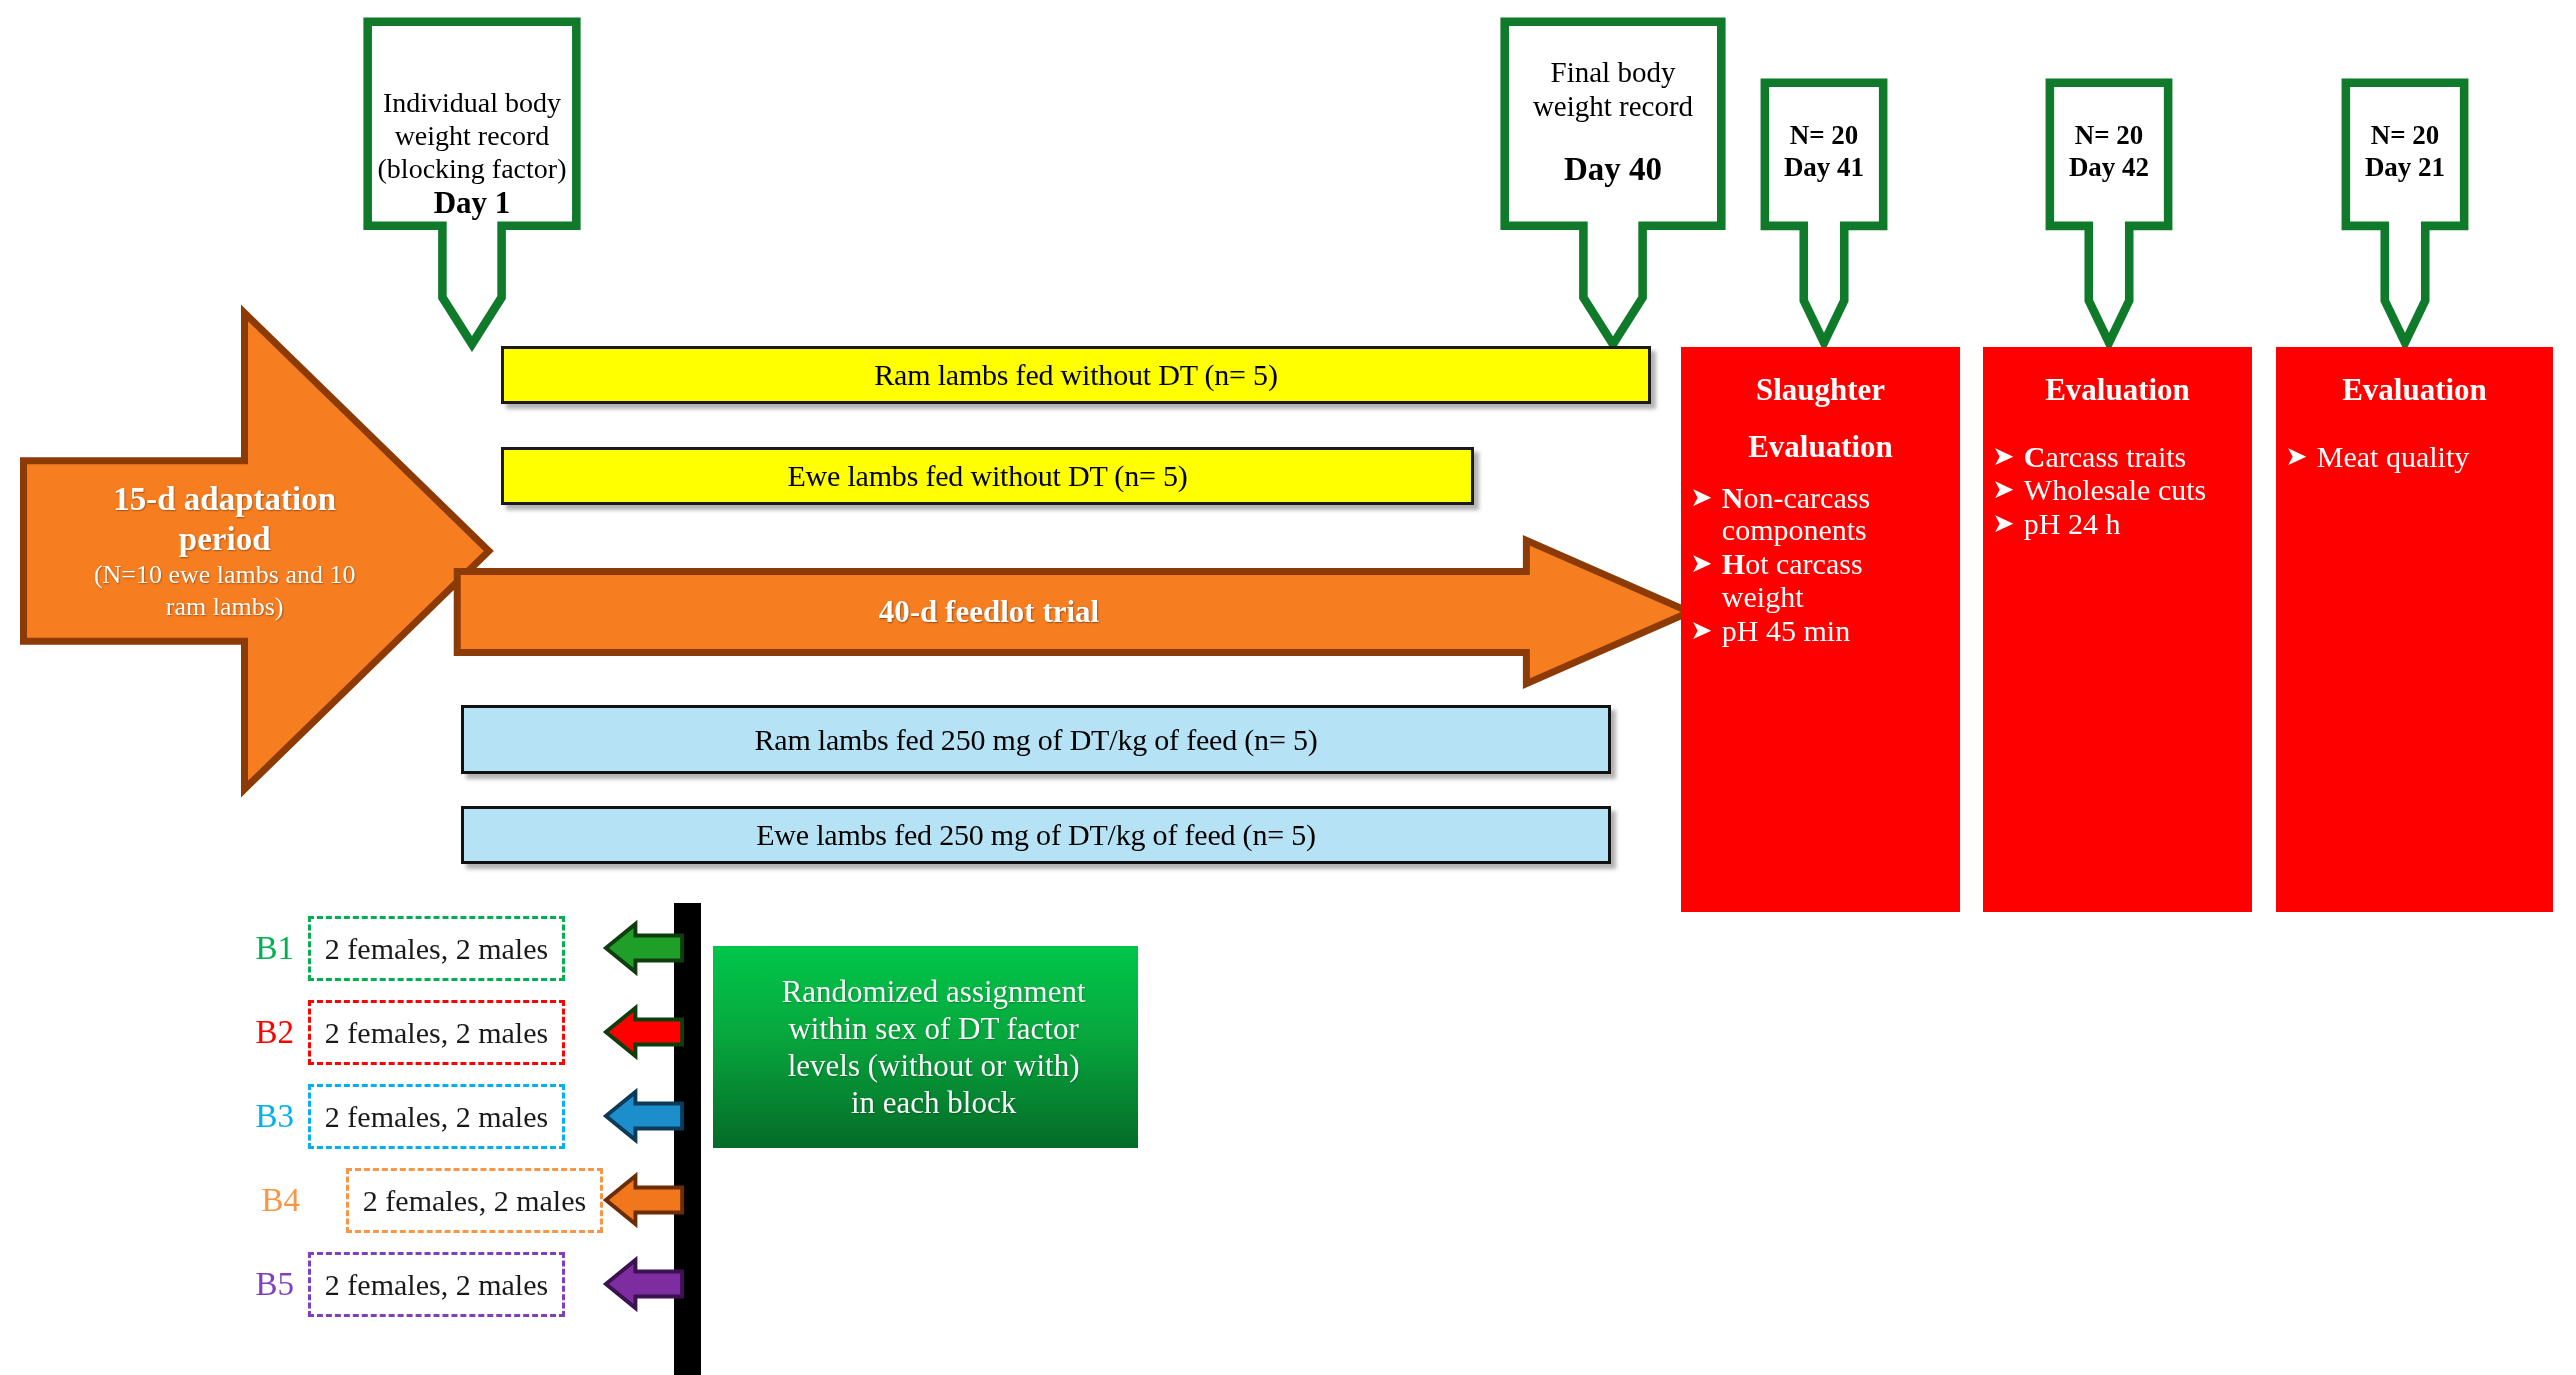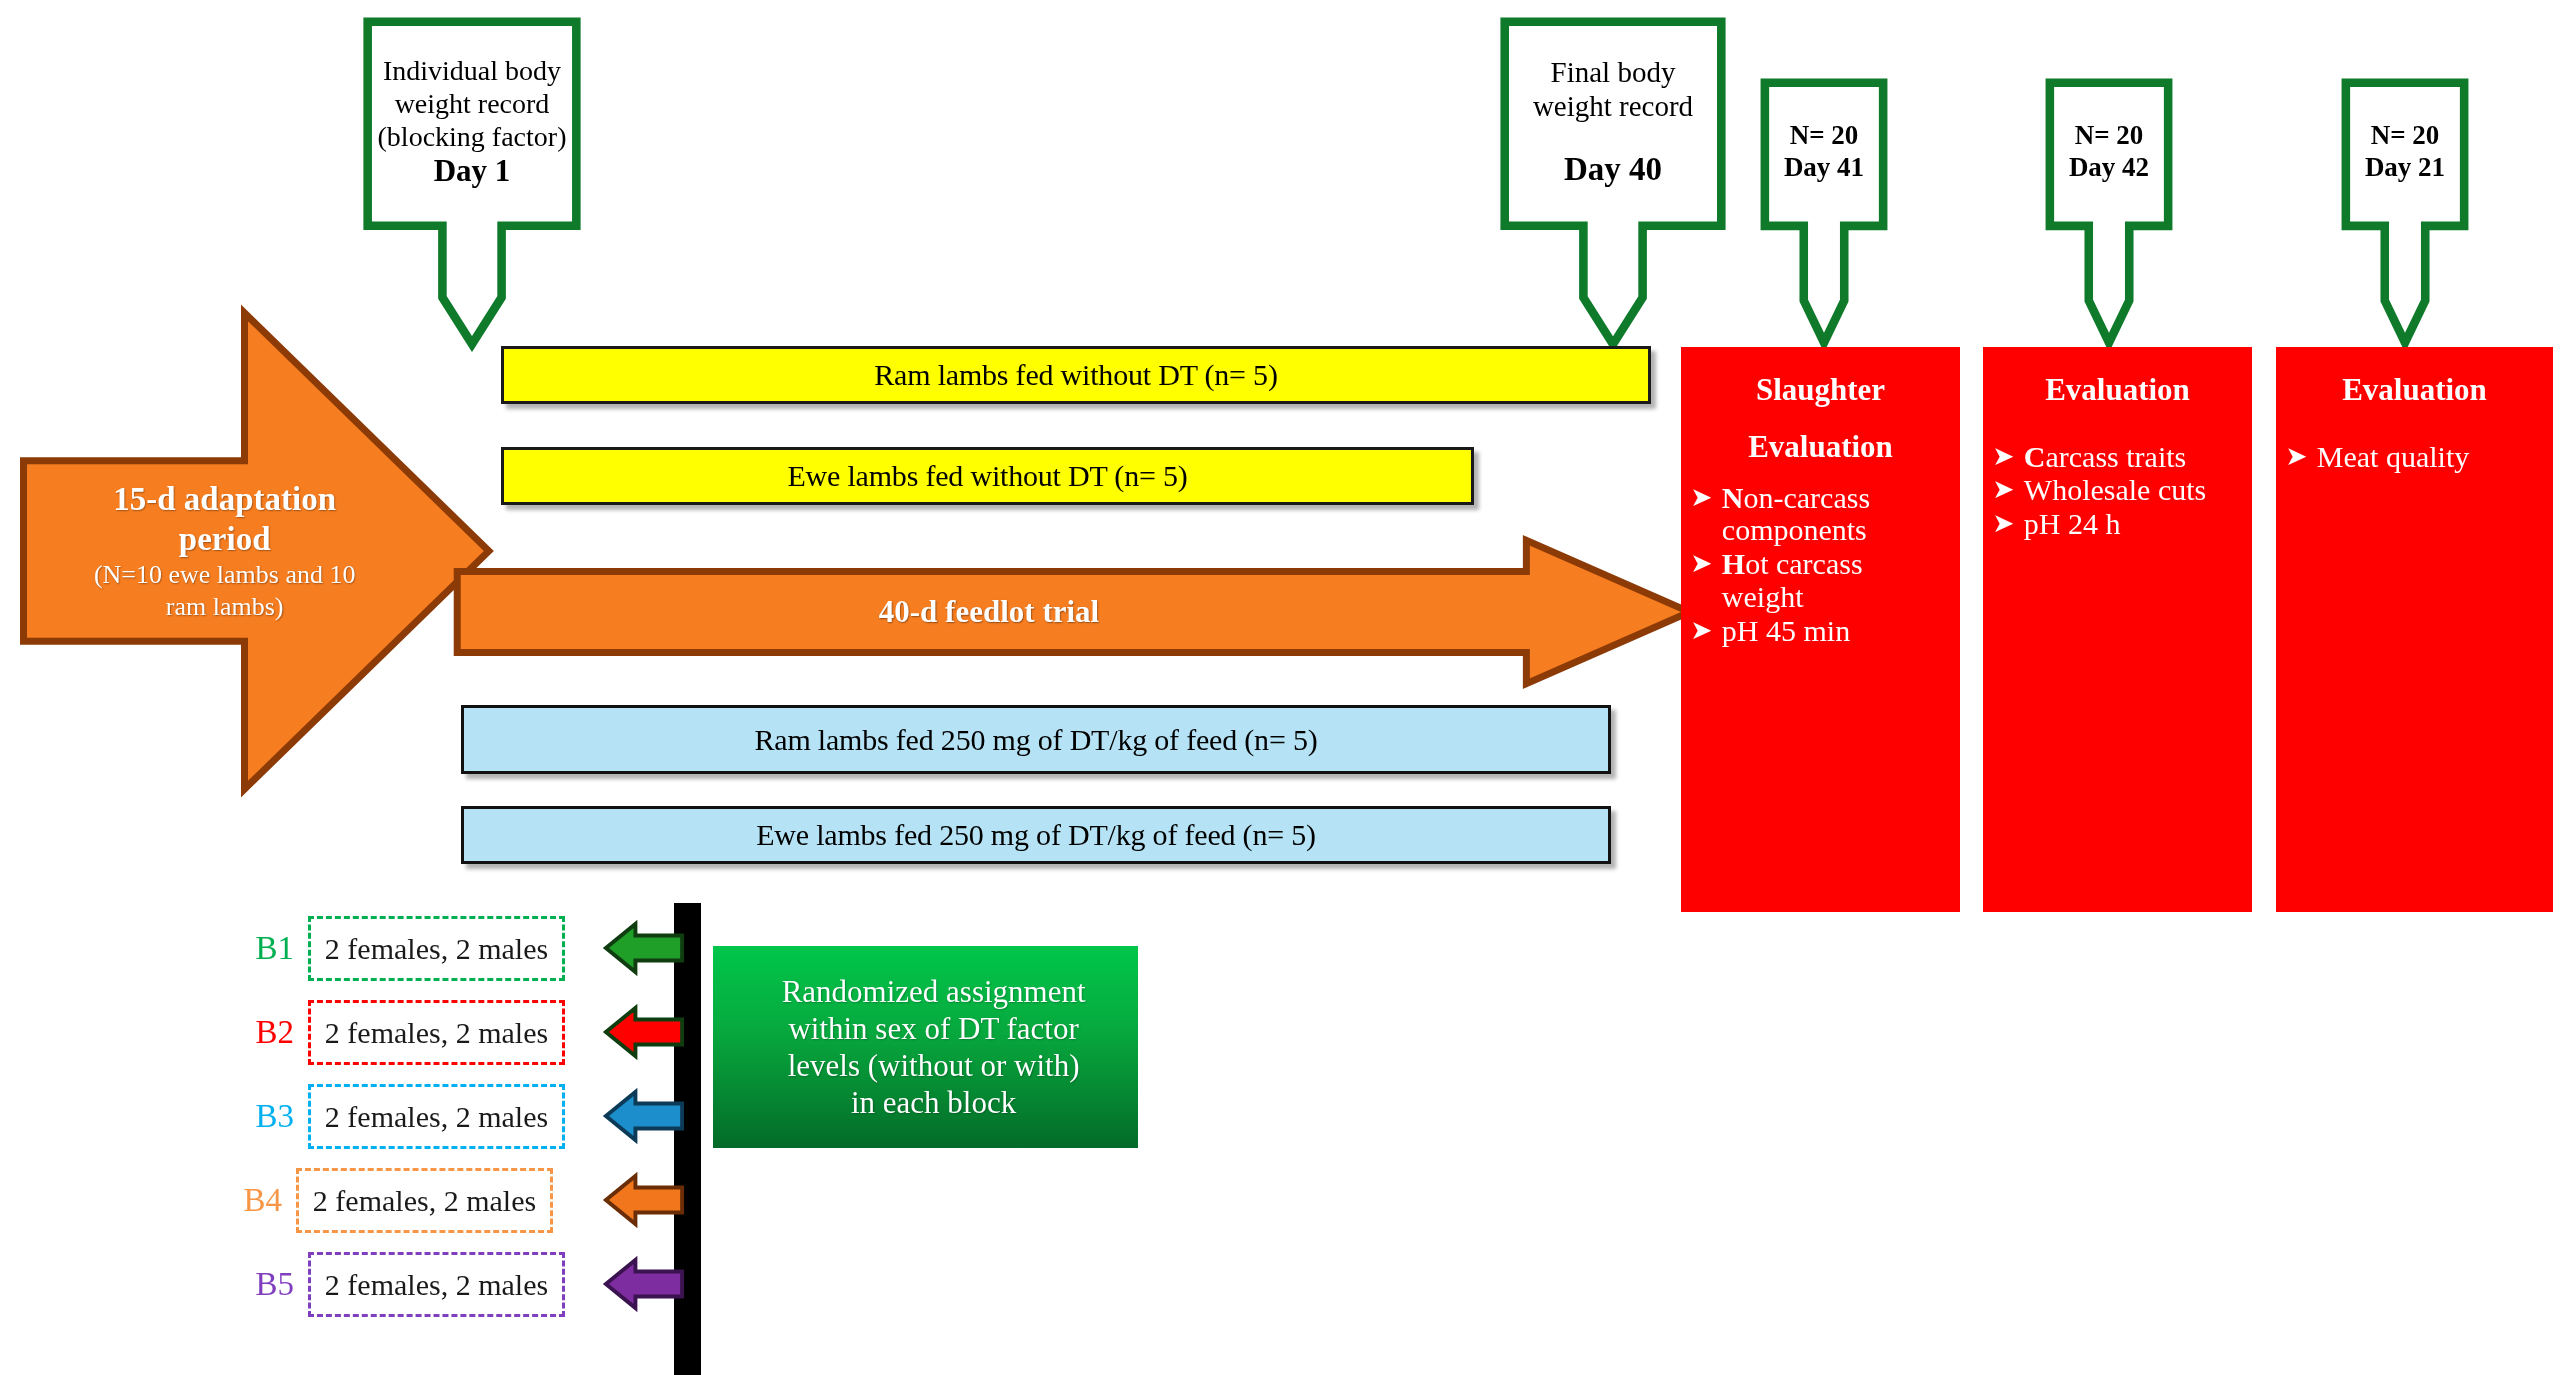--- a/index.html
+++ b/index.html
@@ -105,21 +105,21 @@
 </style>
 </head>
 <body>
 
 <div class="stage">
 
   <div class="callout" style="left:363px; top:17px; width:218px; height:335px;">
     <svg width="218" height="335" viewBox="0 0 280 430">
       <path d="M6,6 H274 V268 H178 V360 L140,420 L102,360 V268 H6 Z" fill="#ffffff" stroke="#0e7a2a" stroke-width="11" stroke-linejoin="miter"></path>
     </svg>
-    <div class="ctext" style="height:209px; font-size:28px;">
+    <div class="ctext" style="height:209px; font-size:28px;margin-top:32px;">
       <span class="ln">Individual body</span>
       <span class="ln">weight record</span>
       <span class="ln">(blocking factor)</span>
       <span class="ln bold" style="font-size:31px;">Day 1</span>
     </div>
   </div>
 
   <div class="callout" style="left:1500px; top:17px; width:226px; height:335px;">
     <svg width="226" height="335" viewBox="0 0 290 430">
       <path d="M6,6 H284 V268 H183 V360 L145,420 L107,360 V268 H6 Z" fill="#ffffff" stroke="#0e7a2a" stroke-width="11" stroke-linejoin="miter"></path>
@@ -276,21 +276,21 @@
     <div class="blockbox" style="color:#00b0f0;">
       <span>2 females, 2 males</span>
     </div>
   </div>
   <div class="larrow" style="left:601px; top:1088px; width:86px; height:56px;">
     <svg width="86" height="56" viewBox="0 0 110 72">
       <path d="M104,20 H44 V5 L6,36 L44,67 V52 H104 Z" fill="#1b8ecb" stroke="#0d3b57" stroke-width="5" stroke-linejoin="miter"></path>
     </svg>
   </div>
 
-  <div class="blockrow" style="left:221px; top:1163px; width:436px; height:75px;">
+  <div class="blockrow" style="left:239px; top:1163px; width:436px; height:75px;gap:32px;">
     <div class="blabel" style="color:#f79646;">B4</div>
     <div class="blockbox" style="color:#f79646;">
       <span>2 females, 2 males</span>
     </div>
   </div>
   <div class="larrow" style="left:601px; top:1172px; width:86px; height:56px;">
     <svg width="86" height="56" viewBox="0 0 110 72">
       <path d="M104,20 H44 V5 L6,36 L44,67 V52 H104 Z" fill="#f2761b" stroke="#6b2d06" stroke-width="5" stroke-linejoin="miter"></path>
     </svg>
   </div>

